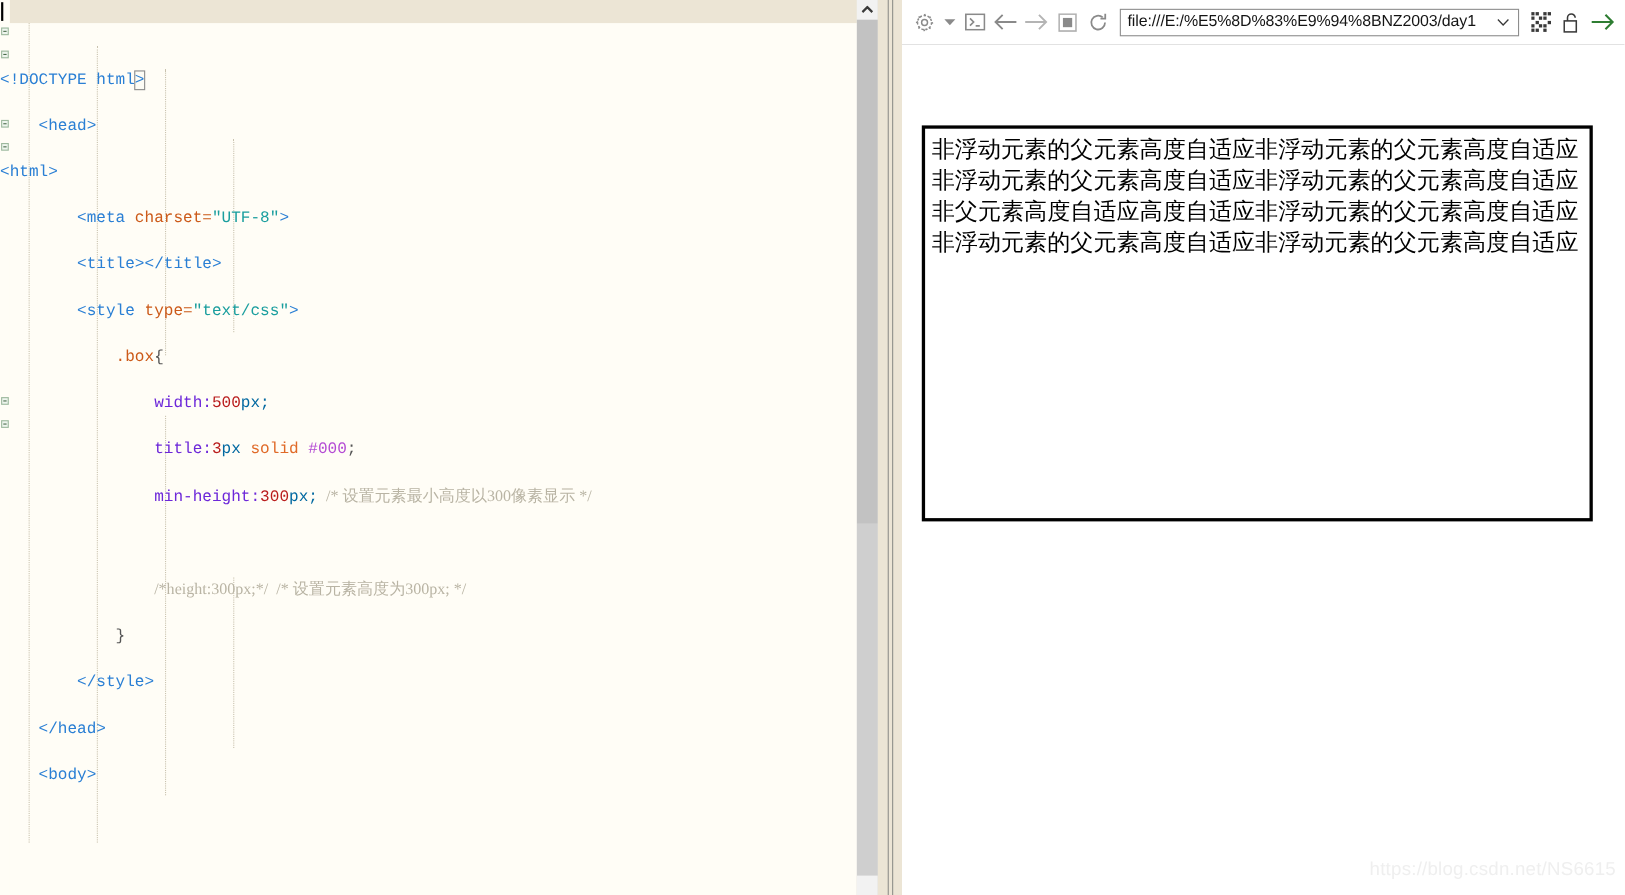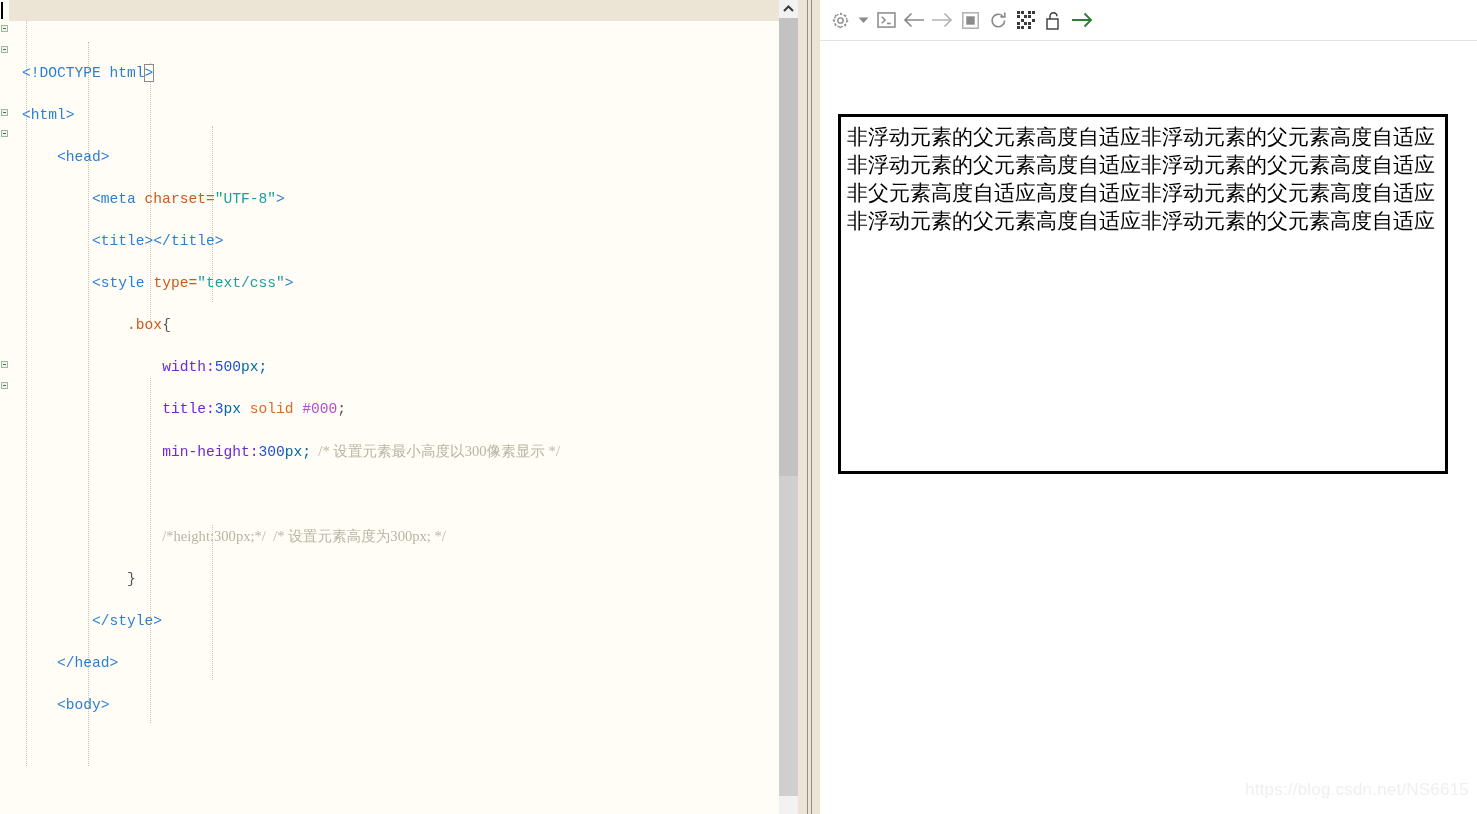--- a/index.html
+++ b/index.html
@@ -43,21 +43,21 @@
   #code-area {
     position: absolute; left: 0; top: 0;
     width: 779px;
     font-family: "Liberation Mono", "DejaVu Sans Mono", monospace;
     font-size: 14.6px;
     line-height: 21px;
     white-space: pre-wrap;
     word-break: break-all;
     color: #555555;
   }
-  .cline { position: relative; min-height: 21px; padding-left: 22px; }
+  .cline { position: relative; min-height: 21px; }
   #caret {
     position: absolute; left: 1px; top: 2px;
     width: 2px; height: 17px;
     background: #000000;
   }
   .bracket-box {
     border: 1px solid #8a8a8a;
     background: #fdfcf5;
     padding: 0 0px;
     margin: 0 -1px;
@@ -68,21 +68,21 @@
     width: 1px;
     border-left: 1px dotted #c9c2ae;
   }
 
   
   .tag      { color: #2a7fd4; }
   .attr     { color: #cc5a19; }
   .str      { color: #1a9e9e; }
   .punc     { color: #555555; }
   .cssprop  { color: #6d28d9; }
-  .num      { color: #1d4ed8; }
+  .num      { color: #b91c1c; }
   .unit     { color: #0369a1; }
   .kw       { color: #e06a28; }
   .hexv     { color: #b44ad4; }
   .comment  { color: #b9b4a4; font-family: Liberation Serif, serif; }
   .plain    { color: #555555; }
 
   
   #editor-scrollbar {
     position: absolute; left: 779px; top: 0;
     width: 19px; height: 814px;
@@ -225,22 +225,22 @@
       <div class="fold-marker" style="top:109px;"></div>
       <div class="fold-marker" style="top:130px;"></div>
       <div class="fold-marker" style="top:361px;"></div>
       <div class="fold-marker" style="top:382px;"></div>
     </div>
 
     <div id="code-area">
       <div id="caret"></div>
 
 <div class="cline"><span class="tag">&lt;!DOCTYPE html</span><span class="bracket-box tag">&gt;</span></div>
+<div class="cline"><span class="plain">    </span><span class="tag">&lt;head&gt;</span></div>
 <div class="cline"><span class="tag">&lt;html&gt;</span></div>
-<div class="cline"><span class="plain">    </span><span class="tag">&lt;head&gt;</span></div>
 <div class="cline"><span class="plain">        </span><span class="tag">&lt;meta </span><span class="attr">charset=</span><span class="str">"UTF-8"</span><span class="tag">&gt;</span></div>
 <div class="cline"><span class="plain">        </span><span class="tag">&lt;title&gt;&lt;/title&gt;</span></div>
 <div class="cline"><span class="plain">        </span><span class="tag">&lt;style </span><span class="attr">type=</span><span class="str">"text/css"</span><span class="tag">&gt;</span></div>
 <div class="cline"><span class="plain">            </span><span class="attr">.box</span><span class="punc">{</span></div>
 <div class="cline"><span class="plain">                </span><span class="cssprop">width:</span><span class="num">500</span><span class="unit">px;</span></div>
 <div class="cline"><span class="plain">                </span><span class="cssprop">title:</span><span class="num">3</span><span class="unit">px </span><span class="kw">solid </span><span class="hexv">#000</span><span class="punc">;</span></div>
 <div class="cline"><span class="plain">                </span><span class="cssprop">min-height:</span><span class="num">300</span><span class="unit">px;</span><span class="comment">  /* 设置元素最小高度以300像素显示 */</span></div>
 <div class="cline">​</div>
 <div class="cline"><span class="plain">                </span><span class="comment">/*height:300px;*/  /* 设置元素高度为300px; */</span></div>
 <div class="cline"><span class="plain">            </span><span class="punc">}</span></div>
@@ -327,20 +327,28 @@
         </svg>
       </div>
 
       <div class="tb-btn">
         <svg width="19" height="19" viewBox="0 0 20 20">
           <path d="M16.4 10 A6.6 6.6 0 1 1 14.2 5.1" fill="none" stroke="#8a8a8a" stroke-width="1.7"></path>
           <path d="M16.6 1.6 L16.6 6.2 L12.0 6.2" fill="none" stroke="#8a8a8a" stroke-width="1.7"></path>
         </svg>
       </div>
 
+      <div id="url-bar">
+        <div id="url-text" placeholder="file:///">file:///E:/%E5%8D%83%E9%94%8BNZ2003/day1</div>
+        <div id="url-dropdown">
+          <svg width="11" height="7" viewBox="0 0 11 7">
+            <path d="M0.7 0.8 L5.5 5.8 L10.3 0.8" fill="none" stroke="#3a3a3a" stroke-width="1.2"></path>
+          </svg>
+        </div>
+      </div>
 
       <div class="tb-btn">
         <svg width="18" height="18" viewBox="0 0 18 18">
           <g fill="#3a3a3a">
             <rect x="0" y="0" width="3" height="3"></rect>
               <rect x="4" y="0" width="3" height="3"></rect>
             <rect x="11" y="0" width="3" height="3"></rect>
               <rect x="15" y="0" width="3" height="3"></rect>
             <rect x="0" y="4" width="3" height="3"></rect>
               <rect x="7" y="4" width="3" height="3"></rect>

